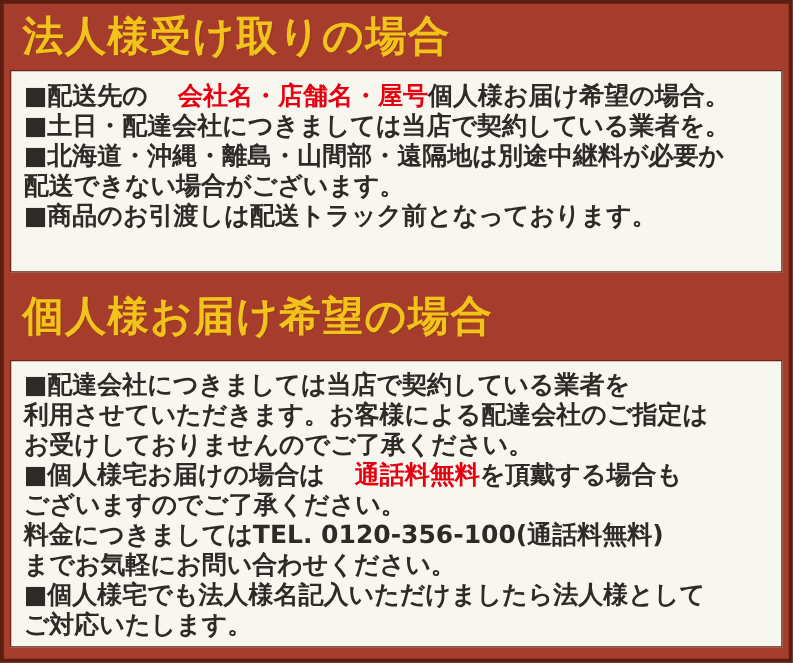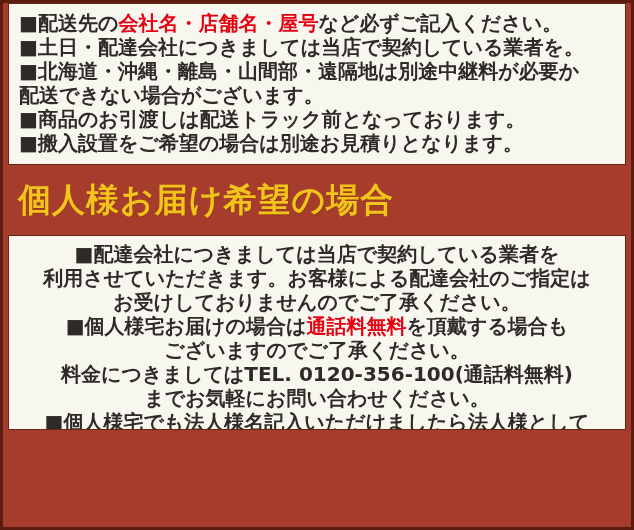--- a/index.html
+++ b/index.html
@@ -33,44 +33,46 @@
     white-space: nowrap;
   }
   .panel {
     box-sizing: border-box;
     margin: 0 5px;
     background: var(--panel-bg, #F8F7EF);
     border: 1px solid var(--panel-border, #6A2315);
     overflow: hidden;
   }
   .panel-1 { height: 162px; padding: 7px 10px; }
-  .panel-2 { height: 195px; padding: 6px 10px; text-align: center; }
+  .panel-2 { height: 230px; padding: 6px 10px; }
   .note-line {
     font-size: 20px;
     font-weight: 700;
     line-height: 24px;
     color: var(--body-text, #2E2A28);
     white-space: nowrap;
     letter-spacing: 0px;
   }
-  .note-line .hl { color: var(--highlight-text, #E60012); }
+  .note-line .hl { color: var(--highlight-text, #E60012); margin-left: 24px; }
 </style>
 </head>
 <body>
 
 <div class="canvas">
 
+  <div class="band band-1">
+    <span class="heading">法人様受け取りの場合</span>
+  </div>
 
   <div class="panel panel-1">
-      <div class="note-line"><span>■配送先の</span><span class="hl">会社名・店舗名・屋号</span><span>など必ずご記入ください。</span></div>
+      <div class="note-line"><span>■配送先の</span><span class="hl">会社名・店舗名・屋号</span><span>個人様お届け希望の場合。</span></div>
       <div class="note-line"><span>■土日・配達会社につきましては当店で契約している業者を。</span></div>
       <div class="note-line"><span>■北海道・沖縄・離島・山間部・遠隔地は別途中継料が必要か</span></div>
       <div class="note-line"><span>配送できない場合がございます。</span></div>
       <div class="note-line"><span>■商品のお引渡しは配送トラック前となっております。</span></div>
-      <div class="note-line"><span>■搬入設置をご希望の場合は別途お見積りとなります。</span></div>
     </div>
 
   <div class="band band-2">
     <span class="heading">個人様お届け希望の場合</span>
   </div>
 
   <div class="panel panel-2">
       <div class="note-line"><span>■配達会社につきましては当店で契約している業者を</span></div>
       <div class="note-line"><span>利用させていただきます。お客様による配達会社のご指定は</span></div>
       <div class="note-line"><span>お受けしておりませんのでご了承ください。</span></div>

